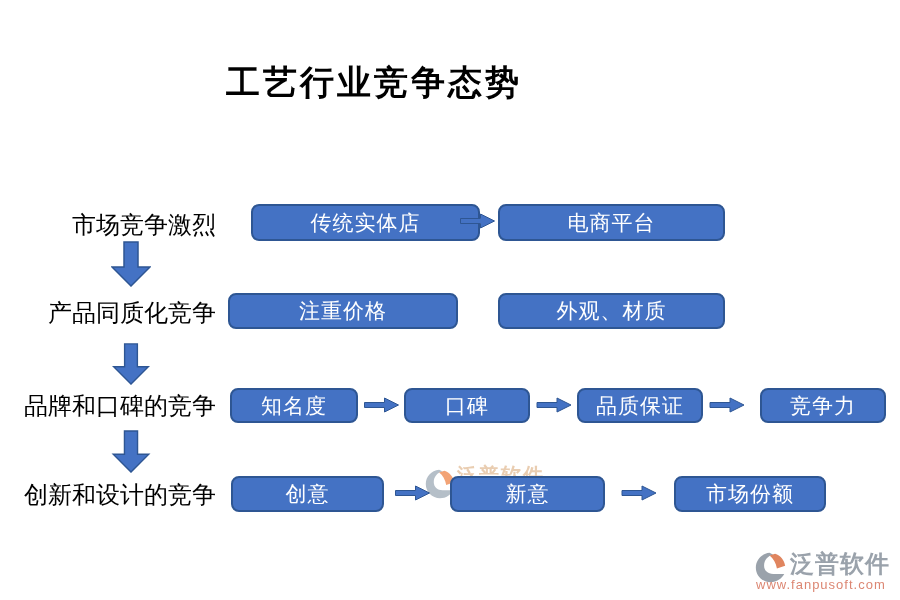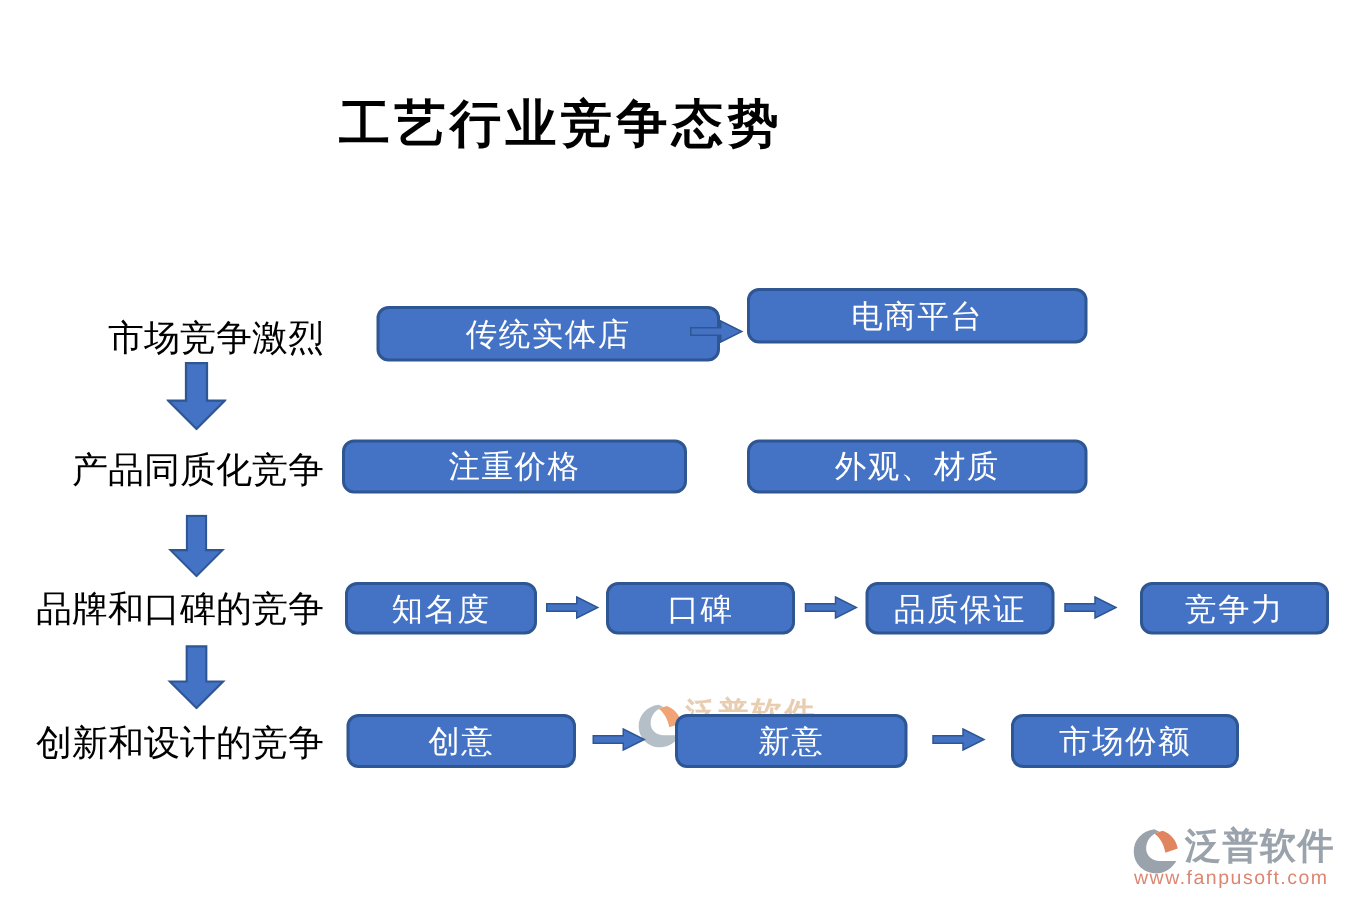--- a/index.html
+++ b/index.html
@@ -81,21 +81,21 @@
         <path d="M13 1 H27 V26 H39 L20 45 L1 26 H13 Z" fill="#4472C4" stroke="#2E5693" stroke-width="1.5"></path>
       </svg>
   </div>
 
   <div class="node" style="left:228px;top:204px;width:229px;height:37px;margin-left:23px;">传统实体店</div>
   <div class="arrow" style="left:459px;top:213px;">
     <svg width="37" height="16" viewBox="0 0 36 16">
         <path d="M1 5.5 H21 V1 L35 8 L21 15 V10.5 H1 Z" fill="#4472C4" stroke="#2E5693" stroke-width="1"></path>
       </svg>
   </div>
-  <div class="node" style="left:498px;top:192px;width:227px;height:37px;">电商平台</div>
+  <div class="node" style="left:498px;top:204px;width:227px;height:37px;">电商平台</div>
 
   <div class="node" style="left:228px;top:293px;width:230px;height:36px;">注重价格</div>
   <div class="node" style="left:230px;top:388px;width:128px;height:35px;">知名度</div>
 
   <div class="node" style="left:498px;top:293px;width:227px;height:36px;">外观、材质</div>
   <div class="arrow" style="left:363px;top:397px;">
     <svg width="37" height="16" viewBox="0 0 36 16">
         <path d="M1 5.5 H21 V1 L35 8 L21 15 V10.5 H1 Z" fill="#4472C4" stroke="#2E5693" stroke-width="1"></path>
       </svg>
   </div>

